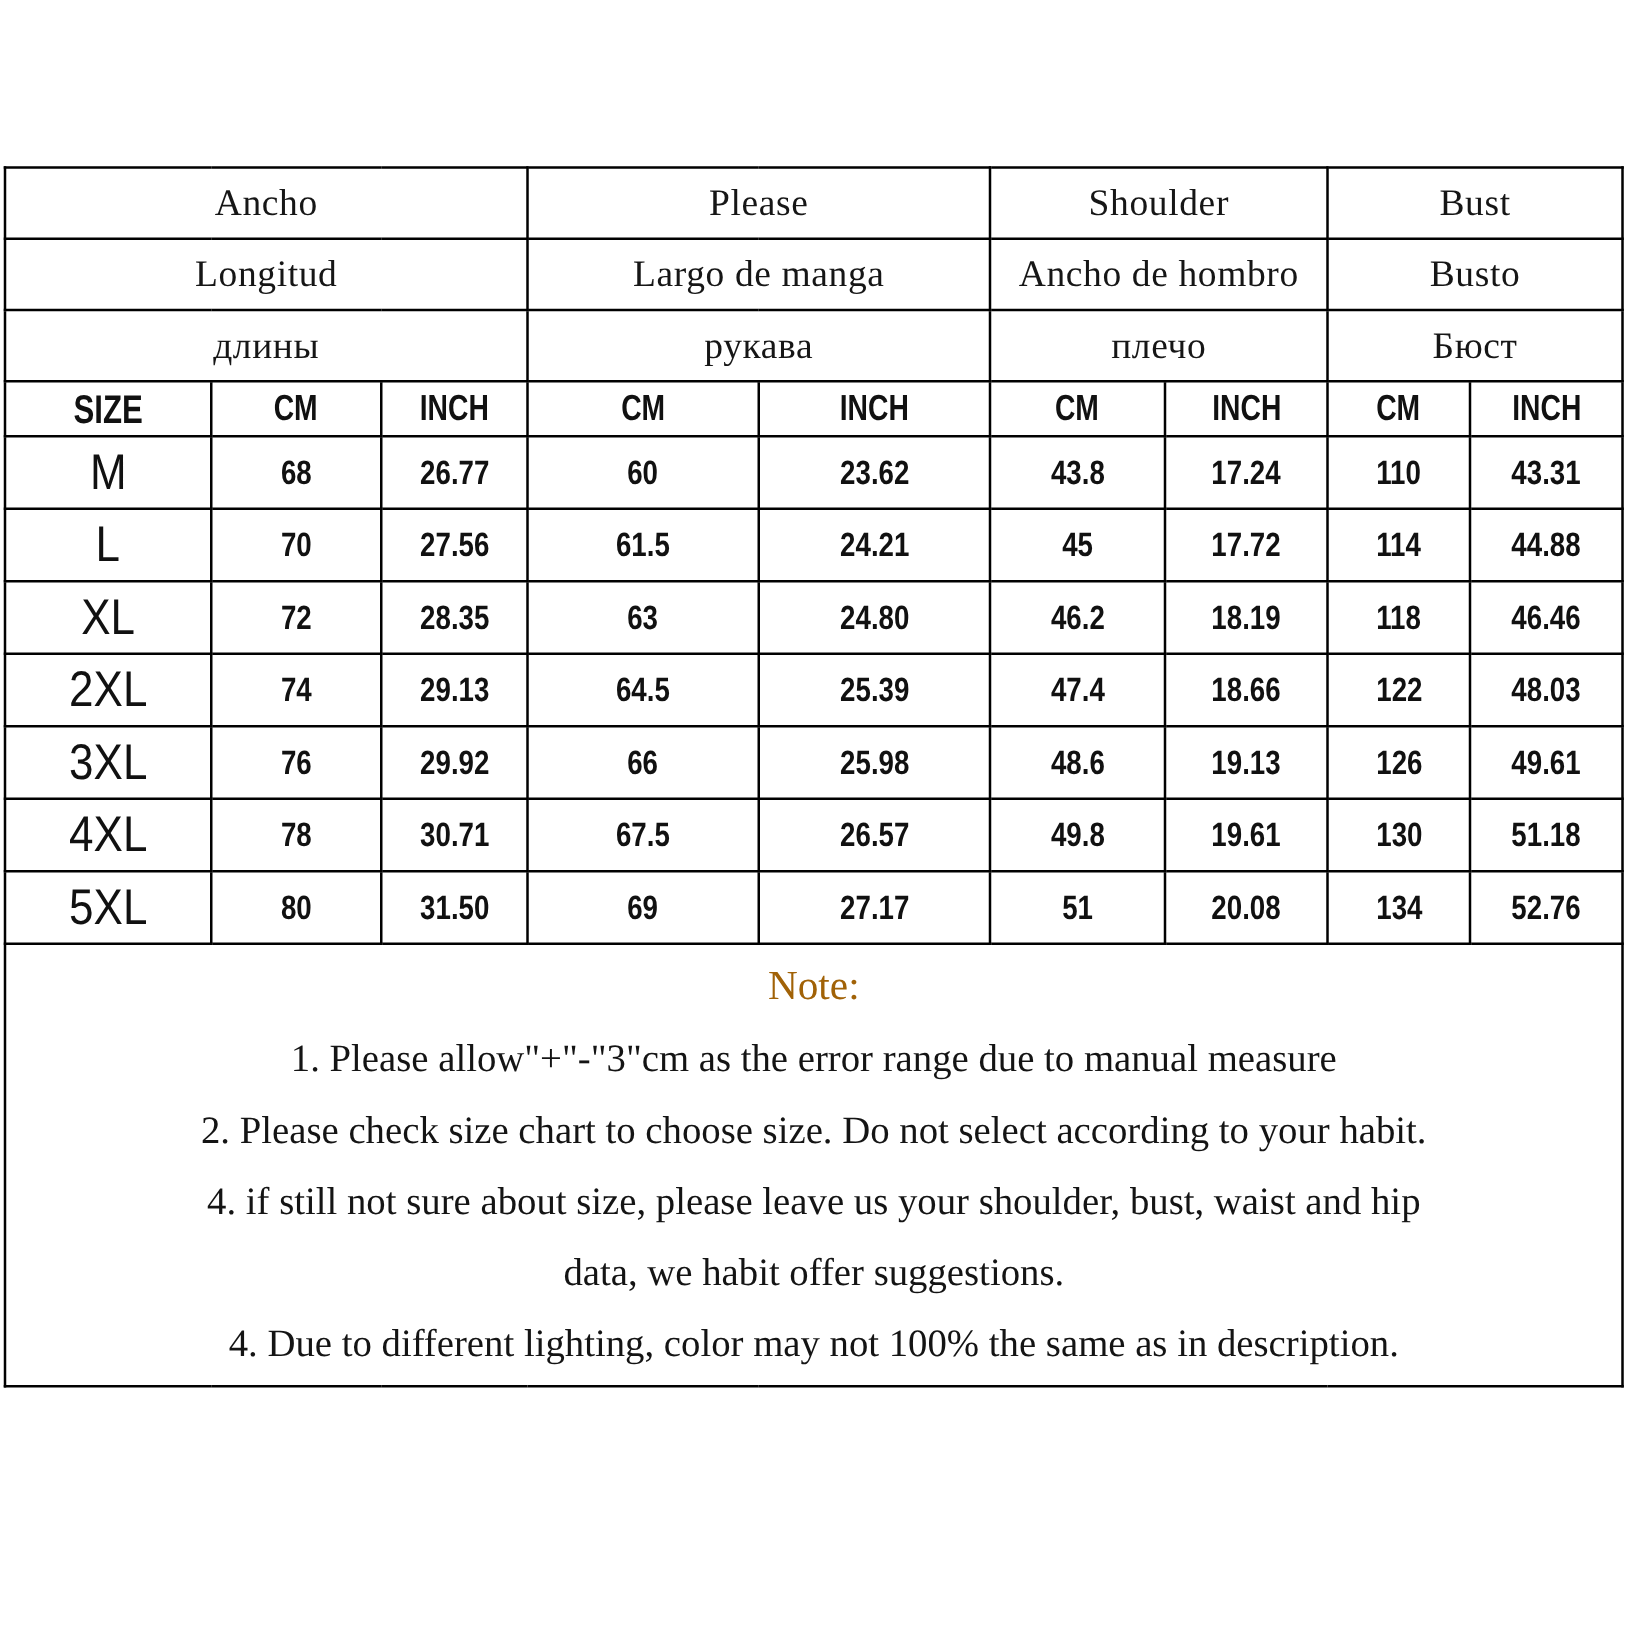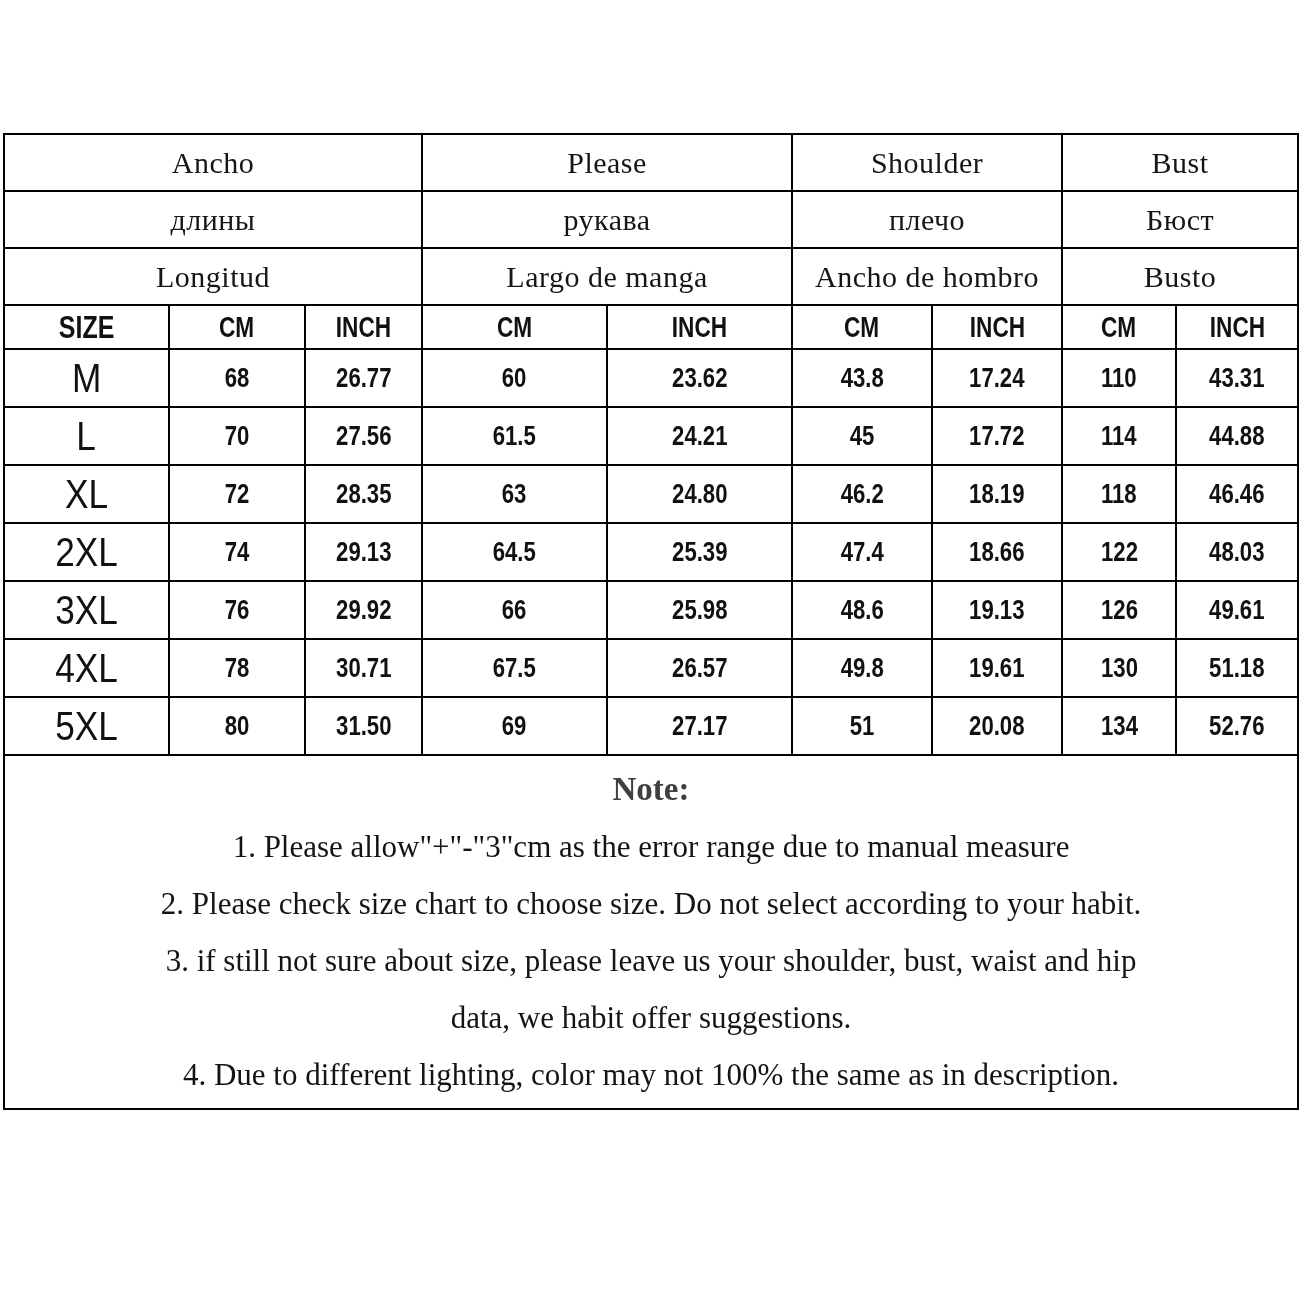--- a/index.html
+++ b/index.html
@@ -67,22 +67,21 @@
   }
   td.note-cell {
     height: 352px;
     vertical-align: top;
     text-align: center;
   }
   .note-title {
     font-family: "Liberation Serif", serif;
     font-size: 33px;
     line-height: 57px;
-    color: #404040;
-    font-weight: bold;
+    color: #a16207;
   }
   .note-line {
     font-family: "Liberation Serif", serif;
     font-size: 31px;
     line-height: 57px;
     color: #141414;
     white-space: nowrap;
   }
 </style>
 </head>
@@ -103,30 +102,30 @@
     </colgroup>
 
     <tbody>
         <tr class="group-row">
       <td colspan="3"><span class="group-label">Ancho</span></td>
       <td colspan="2"><span class="group-label">Please</span></td>
       <td colspan="2"><span class="group-label">Shoulder</span></td>
       <td colspan="2"><span class="group-label">Bust</span></td>
     </tr>
     <tr class="group-row">
+      <td colspan="3"><span class="group-label">Longitud</span></td>
+      <td colspan="2"><span class="group-label">Largo de manga</span></td>
+      <td colspan="2"><span class="group-label">Ancho de hombro</span></td>
+      <td colspan="2"><span class="group-label">Busto</span></td>
+    </tr>
+    <tr class="group-row">
       <td colspan="3"><span class="group-label">длины</span></td>
       <td colspan="2"><span class="group-label">рукава</span></td>
       <td colspan="2"><span class="group-label">плечо</span></td>
       <td colspan="2"><span class="group-label">Бюст</span></td>
-    </tr>
-    <tr class="group-row">
-      <td colspan="3"><span class="group-label">Longitud</span></td>
-      <td colspan="2"><span class="group-label">Largo de manga</span></td>
-      <td colspan="2"><span class="group-label">Ancho de hombro</span></td>
-      <td colspan="2"><span class="group-label">Busto</span></td>
     </tr>
 
     <tr class="sub-row">
       <td><span class="unit-label" style="font-size:32px">SIZE</span></td>
       <td><span class="unit-label">CM</span></td>
       <td><span class="unit-label">INCH</span></td>
       <td><span class="unit-label">CM</span></td>
       <td><span class="unit-label">INCH</span></td>
       <td><span class="unit-label">CM</span></td>
       <td><span class="unit-label">INCH</span></td>
@@ -210,20 +209,20 @@
       <td><span class="num">20.08</span></td>
       <td><span class="num">134</span></td>
       <td><span class="num">52.76</span></td>
     </tr>
 
     <tr>
       <td class="note-cell" colspan="9">
         <div class="note-title">Note:</div>
         <div class="note-line">1. Please allow"+"-"3"cm as the error range due to manual measure</div>
         <div class="note-line">2. Please check size chart to choose size. Do not select according to your habit.</div>
-        <div class="note-line">3. if still not sure about size, please leave us your shoulder, bust, waist and hip</div>
+        <div class="note-line">4. if still not sure about size, please leave us your shoulder, bust, waist and hip</div>
         <div class="note-line">data, we habit offer suggestions.</div>
         <div class="note-line">4. Due to different lighting, color may not 100% the same as in description.</div>
       </td>
     </tr>
   </tbody>
     </table>
 </div>
 
 </body></html>

